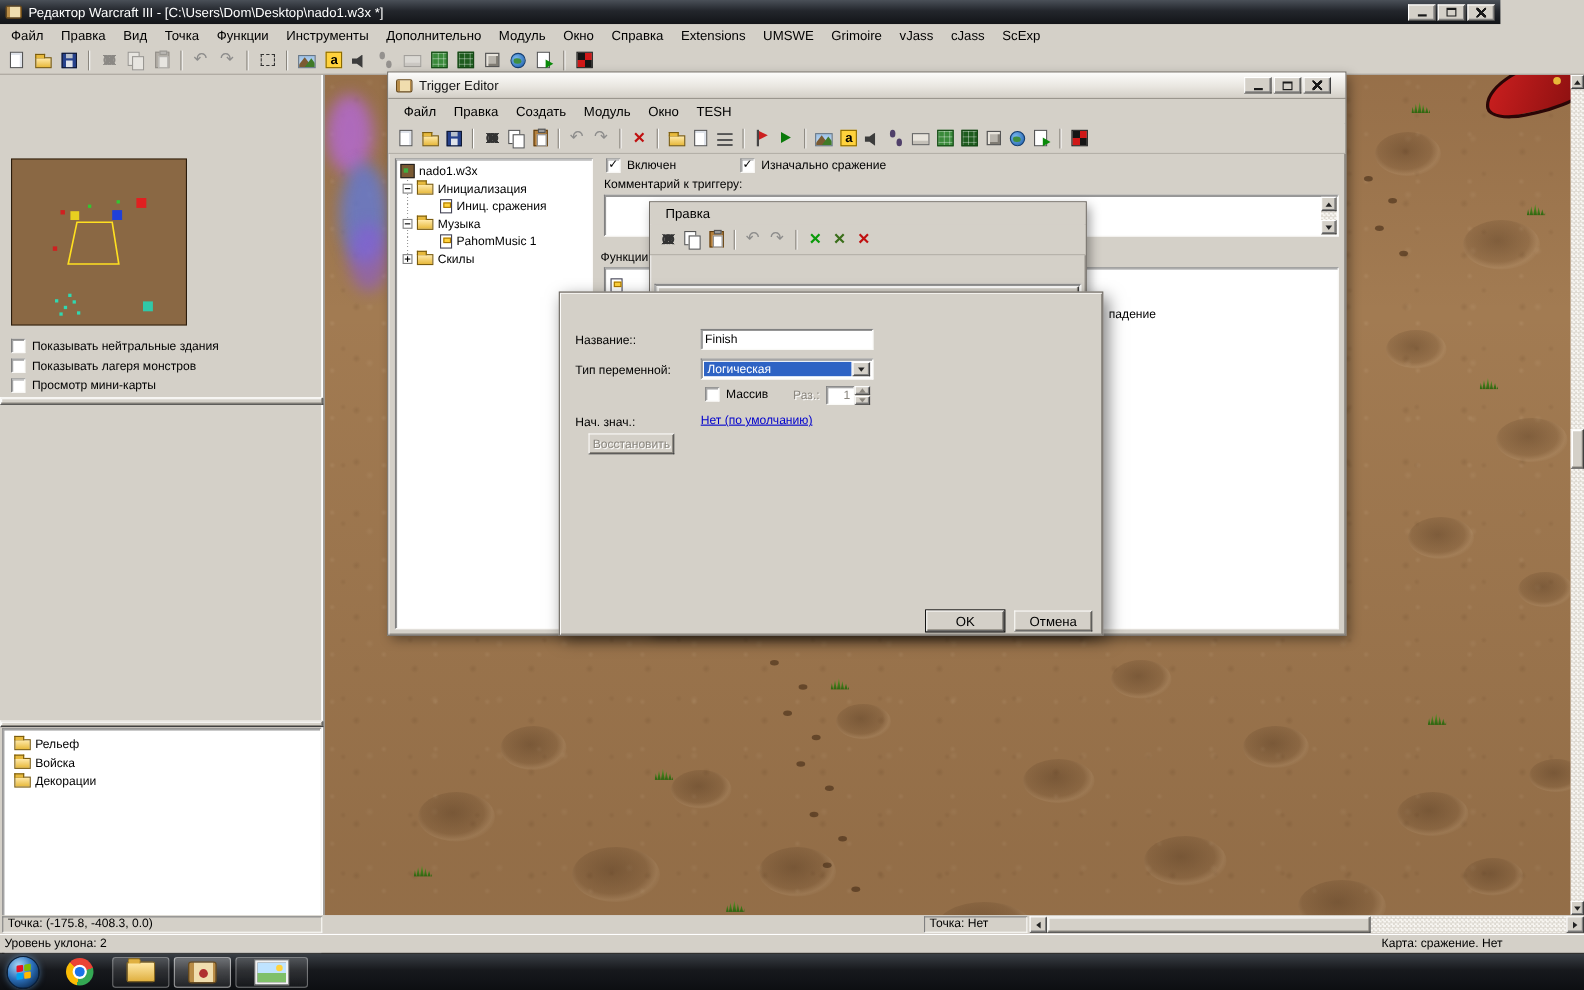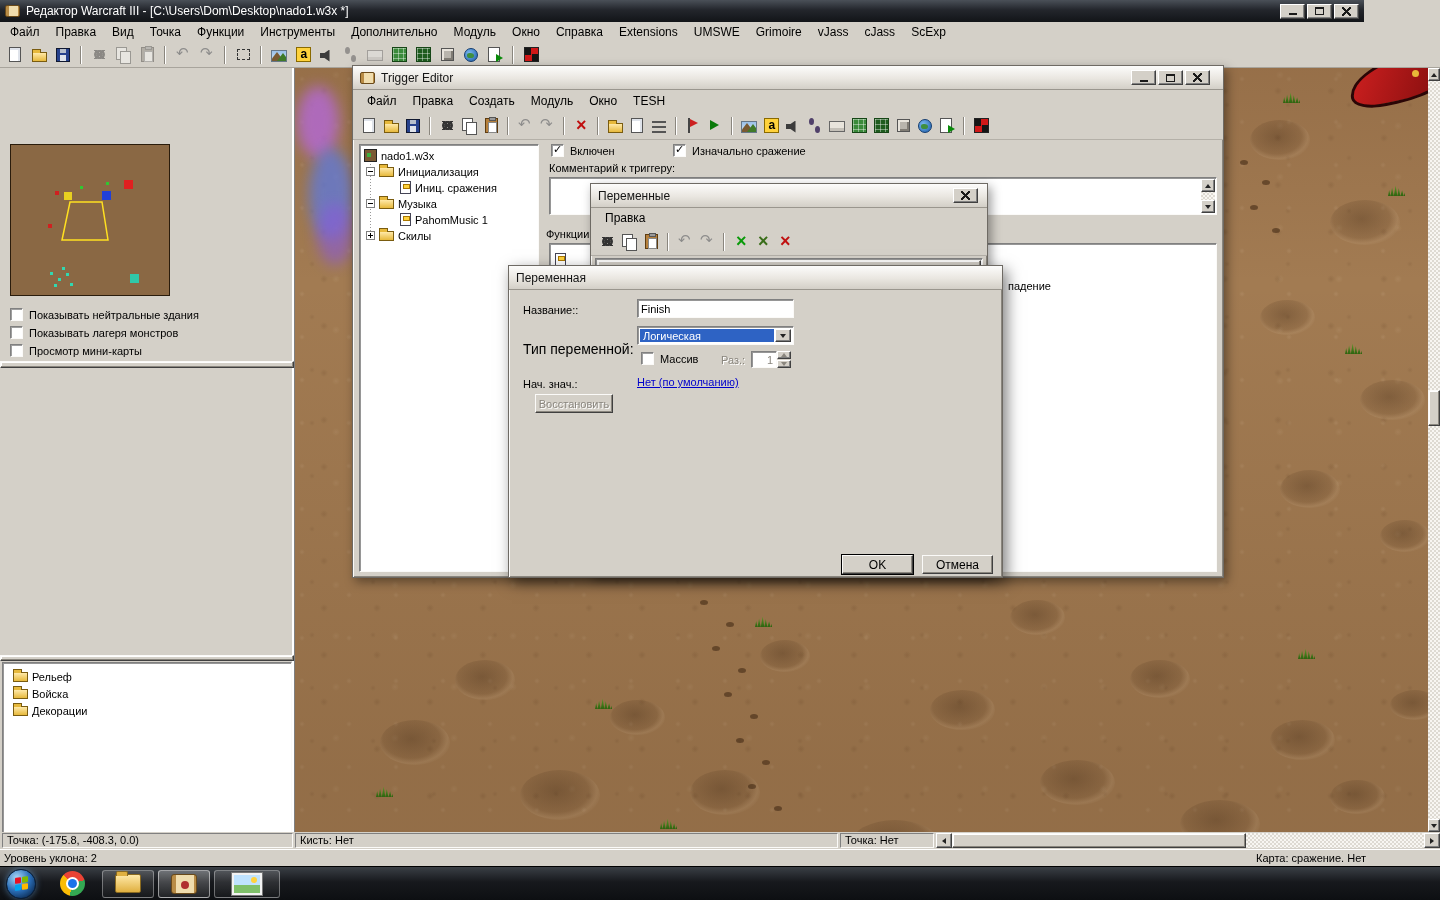--- a/index.html
+++ b/index.html
@@ -541,28 +541,20 @@
       </div>
     </div>
     <div class="abs" style="left:193px;top:162px;font-size:11px">Функции</div>
     <div class="field abs" style="left:196px;top:177px;width:668px;height:329px">
       <i class="ic-trig abs" style="left:5px;top:9px"></i>
       <span class="abs" style="left:458px;top:36px;font-size:11px">падение</span>
     </div>
   </div>
 
   <div class="winframe" id="variables-window" style="left:590px;top:183px;width:398px;height:392px;z-index:20">
-    <div class="wtitle">
-      <span class="t">Переменные</span>
-      <div class="wbtns" style="margin-right:2px">
-        <div class="wbtn">
-            <i class="g-x"></i>
-          </div>
-      </div>
-    </div>
     <div class="wmenu">
       <span>Правка</span>
     </div>
     <div class="wtools">
       <div class="ticon" style="width:20px">
           <i class="ic ic-cut"></i>
         </div>
       <div class="ticon" style="width:20px">
           <i class="ic ic-copy"></i>
         </div>
@@ -586,26 +578,23 @@
       <div class="ticon" style="width:20px">
           <i class="ic ic-xred"></i>
         </div>
     </div>
     <div class="field abs" style="left:4px;top:74px;width:388px;height:312px">
       <div class="raised abs" style="left:1px;top:1px;right:1px;height:17px"></div>
     </div>
   </div>
 
   <div class="winframe" id="variable-dialog" style="left:508px;top:265px;width:495px;height:313px;z-index:30;box-shadow:inset 1px 1px 0 #fbfaf8,inset -1px -1px 0 #8a867e,4px 5px 14px rgba(0,0,0,.5)">
-    <div class="wtitle">
-      <span class="t">Переменная</span>
-    </div>
     <div class="abs" style="left:14px;top:38px;font-size:11px">Название::</div>
     <input class="field abs" style="left: 128px; top: 33px; width: 157px; height: 19px; font-family: &quot;Liberation Sans&quot;, sans-serif; font-size: 11px; padding: 0px 3px; outline: none;" value="Finish">
-    <div class="abs" style="left:14px;top:75px;font-size:14px">Тип переменной:</div>
+    <div class="abs" style="left:14px;top:65px;font-size:11px">Тип переменной:</div>
     <div class="field abs" style="left:128px;top:60px;width:157px;height:19px">
       <div class="abs" style="left:2px;top:2px;right:19px;bottom:2px;background:#2e63c4;color:#fff;display:flex;align-items:center;padding-left:3px;font-size:11px">
         <span>Логическая</span>
       </div>
       <div class="sbtn abs" style="right:2px;top:2px;width:16px;bottom:2px">
           <i class="tri-dn"></i>
         </div>
     </div>
     <div class="cb" style="left:132px;top:86px">
       <span class="cbx"></span>
@@ -625,21 +614,20 @@
     </div>
     <div class="abs" style="left:14px;top:112px;font-size:11px">Нач. знач.:</div>
     <span class="abs link" style="left:128px;top:110px;font-size:11px;color:#0000cc;text-decoration:underline">Нет (по умолчанию)</span>
     <div class="pbtn dis abs" style="left:26px;top:128px;width:78px;height:19px;font-size:11px">Восстановить</div>
     <div class="pbtn default abs" style="left:333px;top:289px;width:71px;height:19px">OK</div>
     <div class="pbtn abs" style="left:413px;top:289px;width:71px;height:19px">Отмена</div>
   </div>
 
   <div class="abs" style="left:0;top:832px;width:1440px;height:17px;background:#d4d0c8;z-index:5">
     <div class="seg" style="left:2px;top:1px;width:291px">Точка: (-175.8, -408.3, 0.0)</div>
-    <div class="seg" style="left:295px;top:1px;width:543px">Кисть: Нет</div>
     <div class="seg" style="left:840px;top:1px;width:94px">Точка: Нет</div>
     <div class="abs track" style="left:936px;top:1px;width:504px;height:15px">
       <div class="sbtn abs" style="left:0;top:0;width:16px;height:15px">
           <i class="tri-lf"></i>
         </div>
       <div class="raised abs" style="left:16px;top:0;width:294px;height:15px"></div>
       <div class="sbtn abs" style="right:0;top:0;width:16px;height:15px">
           <i class="tri-rt"></i>
         </div>
     </div>

